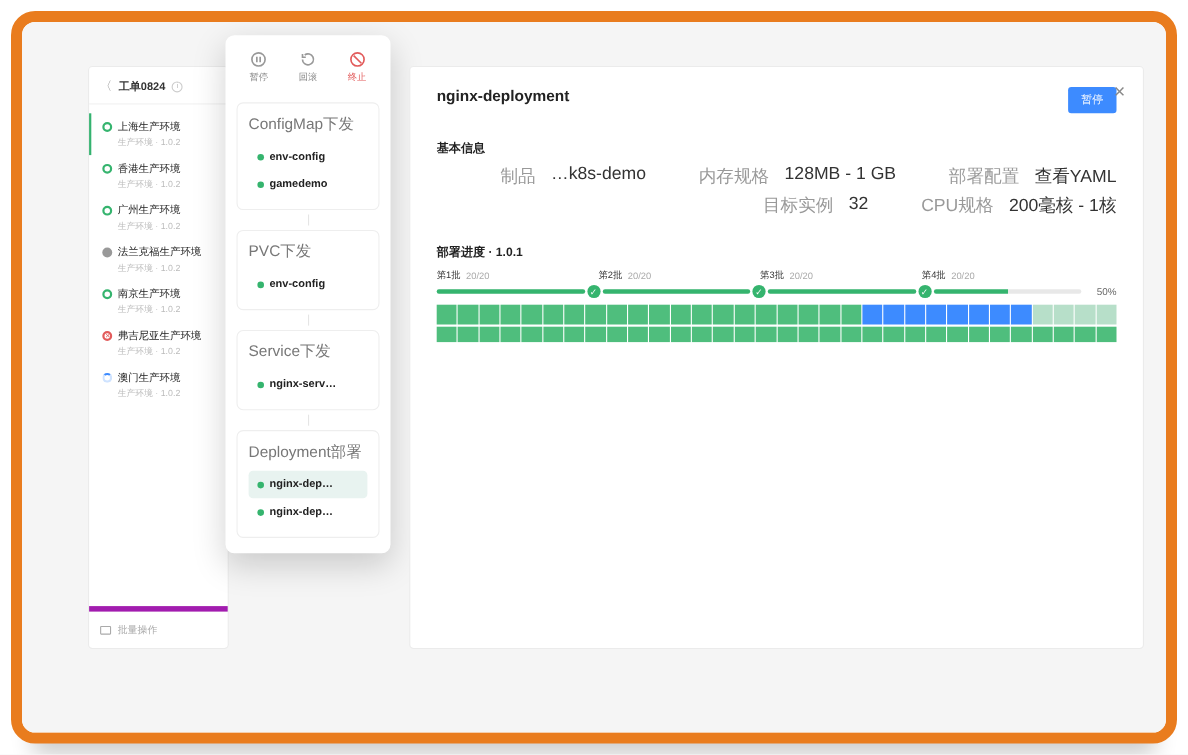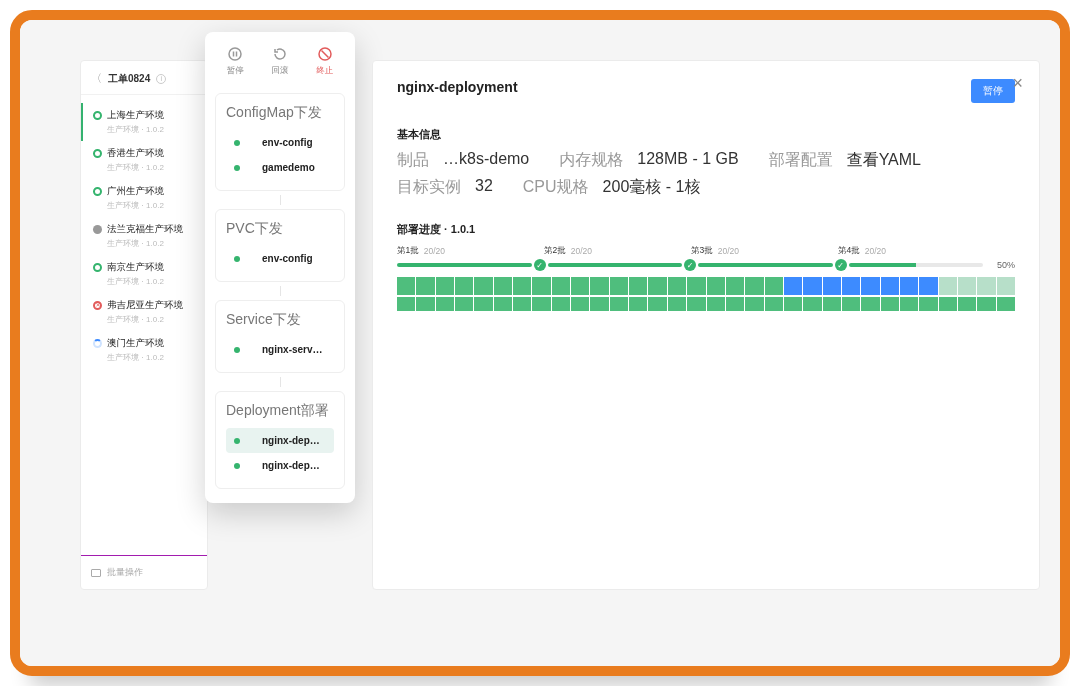--- a/index.html
+++ b/index.html
@@ -16,43 +16,43 @@
 .left-item { padding: 6px 10px; border-left: 2px solid transparent; }
 .left-item.active { border-left-color: #34B26F; background: #fff; }
 .left-item .row1 { display: flex; align-items: center; gap: 5px; color: #222; font-size: 9.5px; }
 .left-item .row2 { color: #BBB; font-size: 8px; margin-top: 2px; padding-left: 14px; }
 .dot { width: 9px; height: 9px; border-radius: 50%; display: inline-block; flex-shrink: 0; }
 .dot.ok { background: #fff; border: 2px solid #35B46E; }
 .dot.grey { background: #999; }
 .dot.err { background: #fff; border: 2px solid #E25B5B; position: relative; }
 .dot.err::after { content: "✕"; color: #E25B5B; font-size: 6px; position: absolute; top: -2px; left: 0.5px; }
 .spin { width: 9px; height: 9px; border: 2px solid #CFE3FF; border-top-color: #3D8BFF; border-radius: 50%; display: inline-block; }
-.left-foot { padding: 10px; border-top: 1px solid #a21caf; color: #AAA; display: flex; align-items: center; gap: 6px; }
+.left-foot { padding: 10px; border-top: 5px solid #a21caf; color: #AAA; display: flex; align-items: center; gap: 6px; }
 .left-foot .bicon { width: 10px; height: 8px; border: 1px solid #AAA; border-radius: 1px; }
 
 .floater { position: absolute; left: 185px; top: 12px; width: 150px; background: #fff; border-radius: 8px; box-shadow: 0 10px 30px rgba(0,0,0,.18); padding: 12px 8px 8px; }
 .toolbar { display: flex; justify-content: space-around; padding: 2px 0 10px; }
 .tool { display: flex; flex-direction: column; align-items: center; gap: 3px; font-size: 8.5px; color: #888; }
 .tool svg { width: 16px; height: 16px; stroke: #999; fill: none; stroke-width: 1.5; }
 .tool.red { color: #E25B5B; }
 .tool.red svg { stroke: #E25B5B; }
 .card { border: 1px solid #EEE; border-radius: 6px; margin: 6px 2px; padding: 10px; background: #fff; }
 .card .ctitle { font-size: 14px; color: #777; margin-bottom: 8px; }
-.node { display: flex; align-items: center; gap: 22px; padding: 7px 8px; border-radius: 4px; font-size: 10px; font-weight: 600; color: #222; }
+.node { display: flex; align-items: center; gap: 5px; padding: 7px 8px; border-radius: 4px; font-size: 10px; font-weight: 600; color: #222; }
 .node.sel { background: #E8F3F0; }
 .nbullet { width: 6px; height: 6px; background: #35B46E; border-radius: 50%; flex-shrink: 0; }
 .connector { height: 10px; width: 1px; background: #E5E5E5; margin: -2px auto; }
 
 .main { position: absolute; left: 352px; top: 40px; right: 20px; height: 530px; background: #fff; border: 1px solid #EBEBEB; border-radius: 4px; padding: 18px 24px; overflow: hidden; }
 .main-head { display: flex; justify-content: space-between; margin-bottom: 0; }
 .main-head h1 { font-size: 14px; font-weight: 600; color: #222; }
 .close-x { font-size: 18px; color: #888; font-weight: 300; cursor: pointer; }
 .btn-primary { background: #3D8BFF; color: #fff; font-size: 10px; padding: 5px 12px; border-radius: 3px; border: none; cursor: pointer; }
 .section-title { font-size: 11px; font-weight: 700; color: #222; margin: 24px 0 8px; }
-.info-row { display: flex; gap: 30px; margin-bottom: 6px; }
+.info-row { display: flex; gap: 48px; margin-bottom: 6px; justify-content: flex-end; }
 .info-pair { display: flex; gap: 14px; }
 .info-pair .k { color: #999; }
 .info-pair .v { color: #333; }
 .link { color: #3D8BFF; }
 
 .batches { display: flex; gap: 2px; margin: 8px 0 2px; font-size: 8.5px; color: #666; align-items: center; }
 .batch { flex: 1; display: flex; align-items: center; gap: 5px; }
 .batch .bl { color: #333; font-weight: 500; }
 .batch .bc { color: #AAA; }
 .pct { font-size: 9px; color: #666; width: 30px; text-align: right; }

